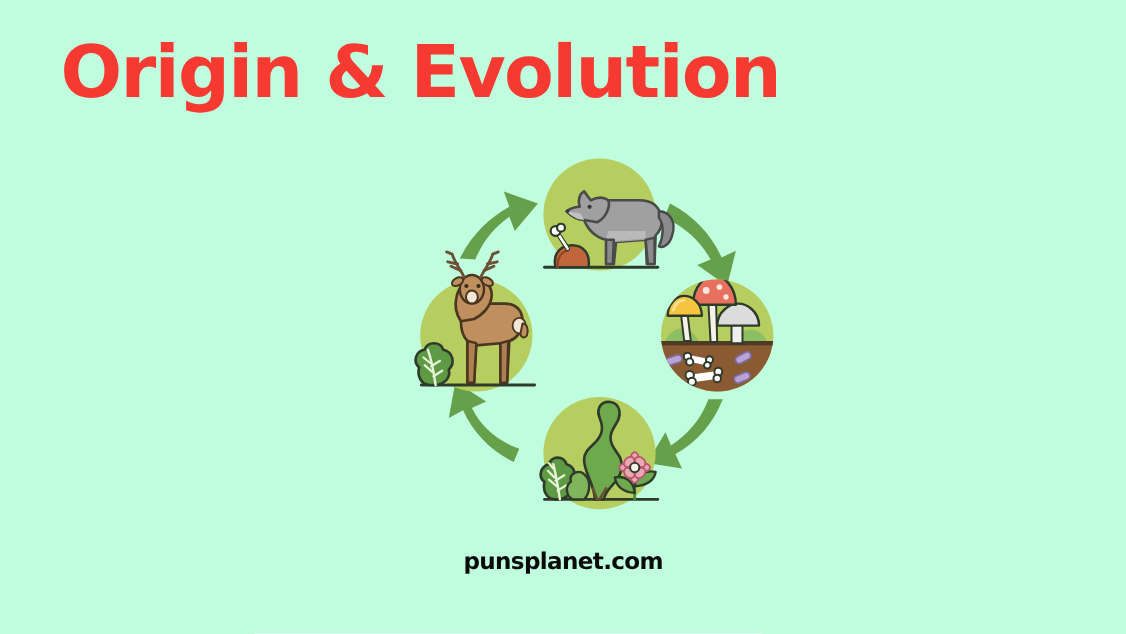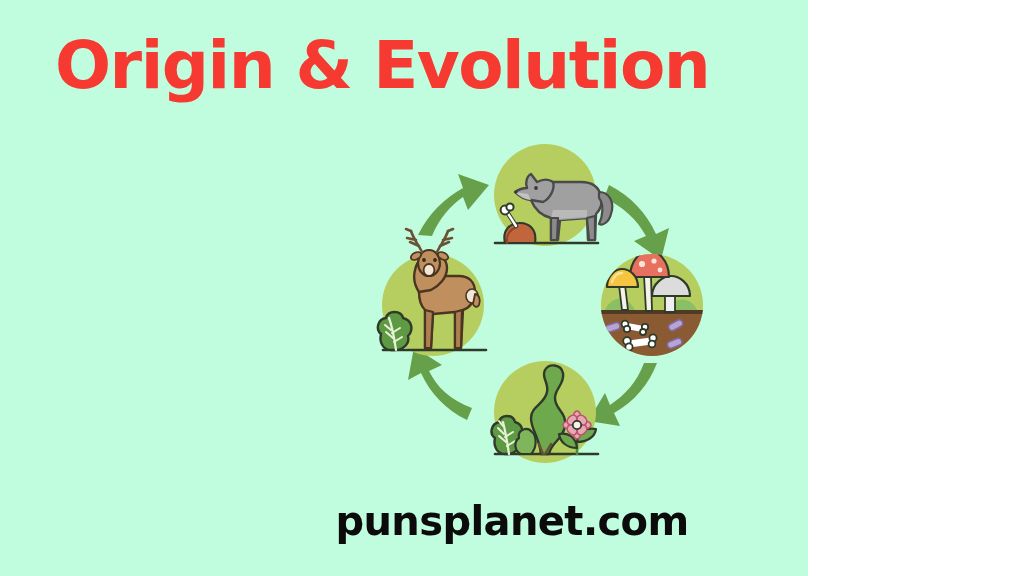--- a/index.html
+++ b/index.html
@@ -7,21 +7,21 @@
     padding: 0;
   }
   body {
     width: 1024px;
     height: 576px;
     overflow: hidden;
     font-family: "Liberation Sans", sans-serif;
   }
   #canvas {
     position: relative;
-    width: 808px;
+    width: 1024px;
     height: 576px;
     background: #C0FDDE;
     overflow: hidden;
   }
 
   
   #title {
     position: absolute;
     left: 55px;
     top: 33px;
@@ -34,21 +34,21 @@
     font-family: "DejaVu Sans", "Liberation Sans", sans-serif;
   }
 
   
   #footer {
     position: absolute;
     left: 0;
     top: 498px;
     width: 1024px;
     text-align: center;
-    font-size: 40px;
+    font-size: 21px;
     font-weight: 800;
     letter-spacing: -0.6px;
     color: #0B0B0B;
     font-family: "DejaVu Sans", "Liberation Sans", sans-serif;
   }
 
   
   #cycle {
     position: absolute;
     left: 355px;

